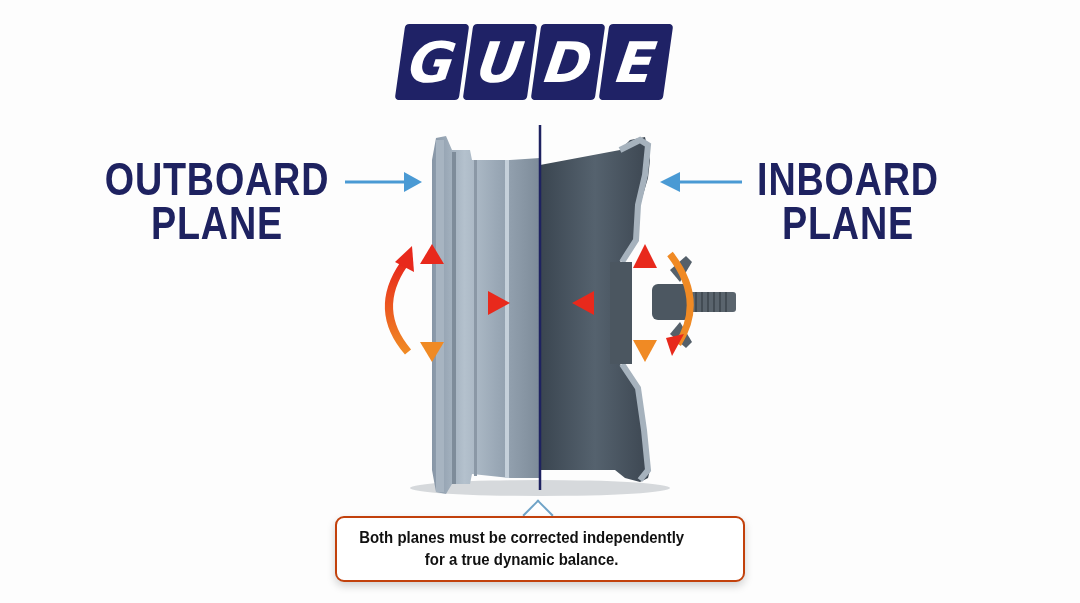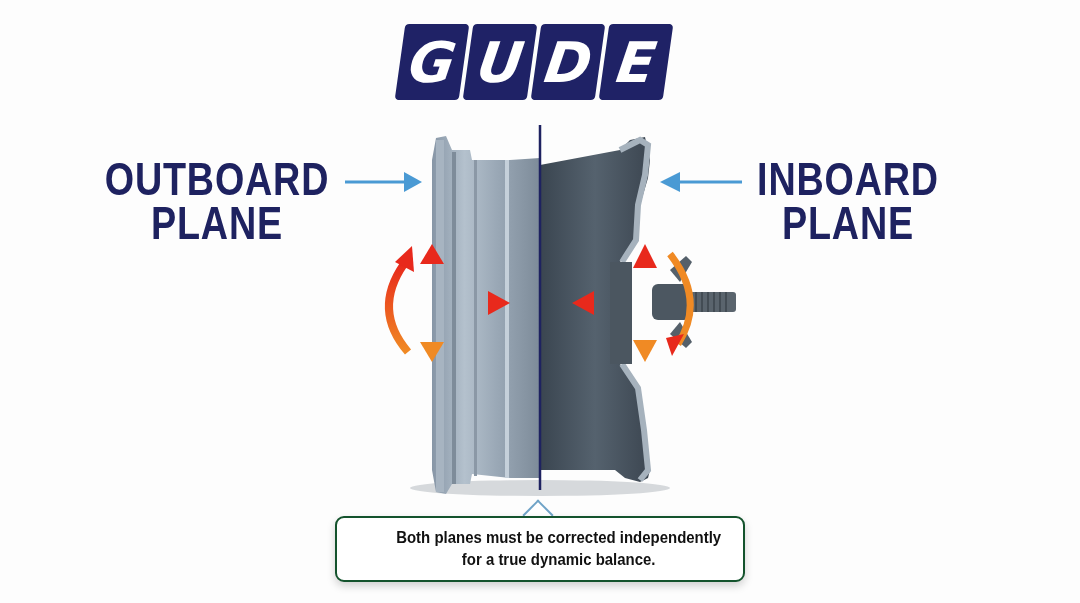--- a/index.html
+++ b/index.html
@@ -3,21 +3,21 @@
 <meta charset="utf-8">
 <style>
   html,body{margin:0;padding:0;}
   body{width:1080px;height:603px;background:#fdfdfd;position:relative;overflow:hidden;font-family:"Liberation Sans",sans-serif;}
   .logo{position:absolute;left:400px;top:24px;display:flex;gap:4px;}
   .logo .tile{width:64px;height:76px;background:#1f2266;border-radius:4px;transform:skewX(-8deg);display:flex;align-items:center;justify-content:center;}
   .logo .tile span{color:#fff;font-weight:bold;font-size:56px;font-style:italic;font-family:"DejaVu Sans",sans-serif;transform:skewX(0deg);letter-spacing:-1px;}
   .label{position:absolute;color:#1e2260;font-weight:bold;font-family:"Liberation Sans",sans-serif;text-align:center;line-height:44px;font-size:46px;transform:scaleX(0.82);letter-spacing:1px;}
   .label.out{left:72px;top:157px;width:290px;}
   .label.in{left:718px;top:157px;width:260px;}
-  .callout{position:absolute;left:335px;top:516px;width:406px;height:62px;border:2px solid #14532d;border-radius:9px;background:#fff;box-shadow:0 4px 8px rgba(0,0,0,0.18);display:flex;align-items:center;justify-content:flex-end;text-align:center;}
+  .callout{position:absolute;left:335px;top:516px;width:406px;height:62px;border:2px solid #c2410c;border-radius:9px;background:#fff;box-shadow:0 4px 8px rgba(0,0,0,0.18);display:flex;align-items:center;justify-content:flex-start;text-align:center;}
   .callout p{margin:0;font-weight:bold;font-size:17px;line-height:22px;color:#111;transform:scaleX(0.88);}
   .callout-tip{position:absolute;left:527px;top:504px;width:20px;height:20px;background:#fff;border-left:2px solid #6fa3c7;border-top:2px solid #6fa3c7;transform:rotate(45deg);}
   svg.art{position:absolute;left:0;top:0;}
 </style>
 </head>
 <body>
 
 <div class="logo">
   <div class="tile">
       <span>G</span>

